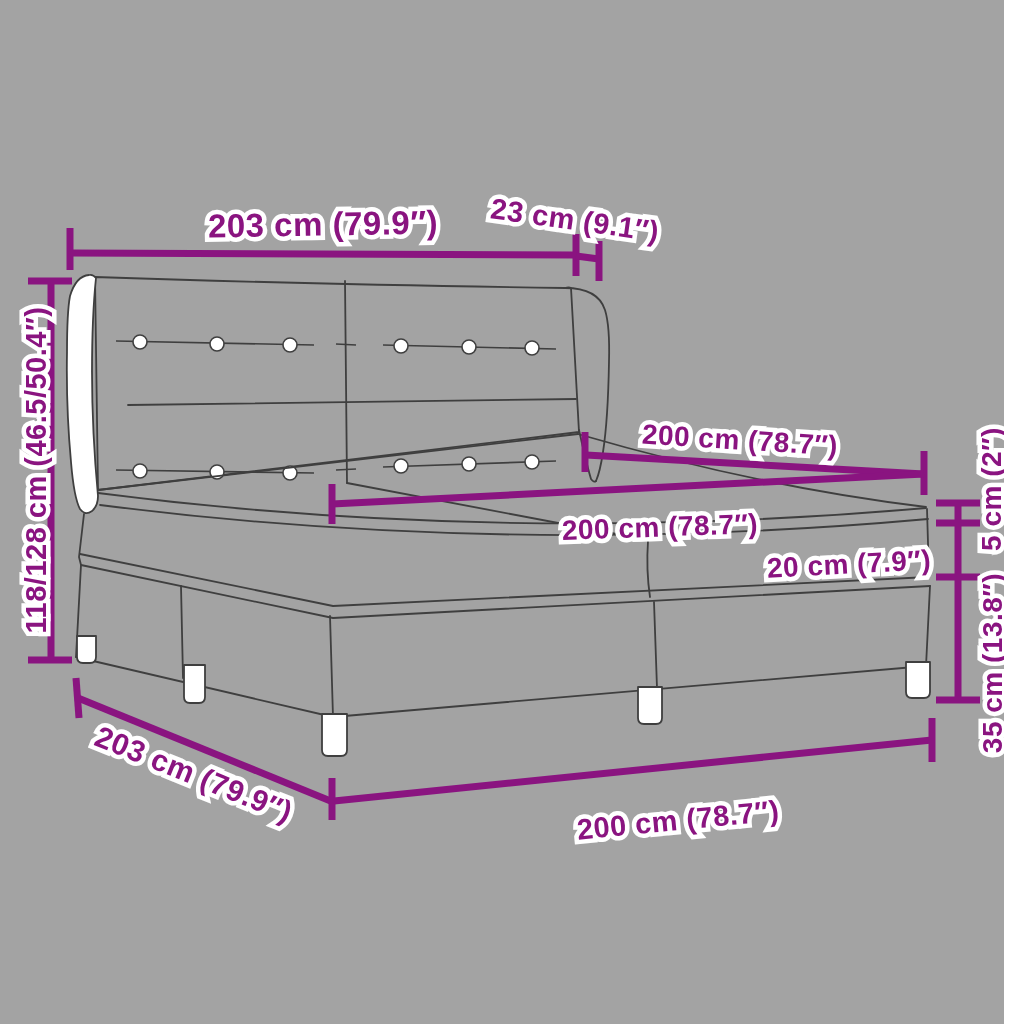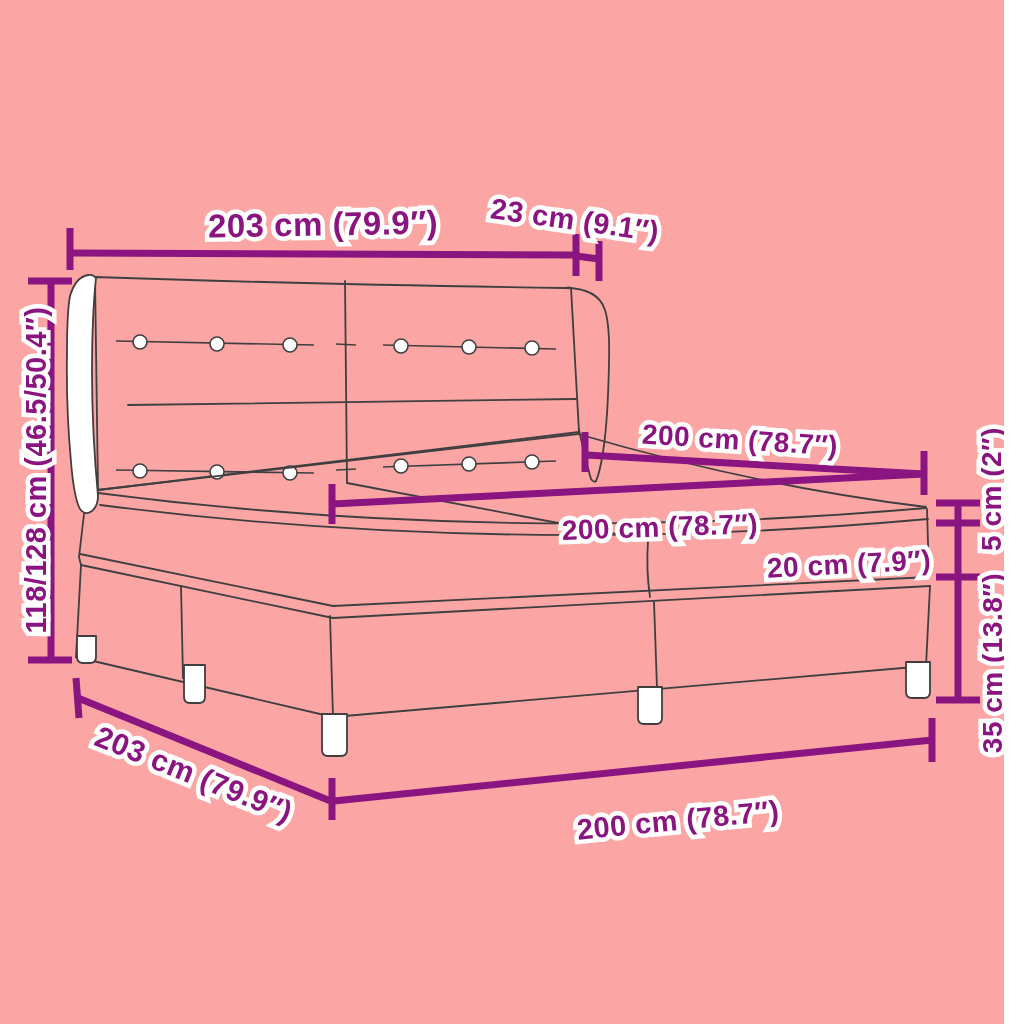--- a/index.html
+++ b/index.html
@@ -1,16 +1,16 @@
 <!DOCTYPE html>
 <html><head>
 <meta charset="utf-8">
 <style>
   html,body{margin:0;padding:0;background:#ffffff;}
-  .stage{width:1004px;height:1024px;background:#fca5a5;position:relative;overflow:hidden;}
+  .stage{width:1004px;height:1024px;background:#a3a3a3;position:relative;overflow:hidden;}
   svg{display:block;}
   .art{stroke:#3f3f3f;stroke-width:1.8;fill:none;stroke-linecap:round;stroke-linejoin:round;}
   .artfill{stroke:#3f3f3f;stroke-width:1.8;fill:#ffffff;stroke-linejoin:round;}
   .dim{stroke:#8a1480;stroke-width:7;fill:none;stroke-linecap:butt;}
   .dimlabel{
     font-family:"Liberation Sans","DejaVu Sans",sans-serif;
     font-weight:bold;
     fill:#8a1480;
     stroke:#ffffff;
     stroke-width:9;

